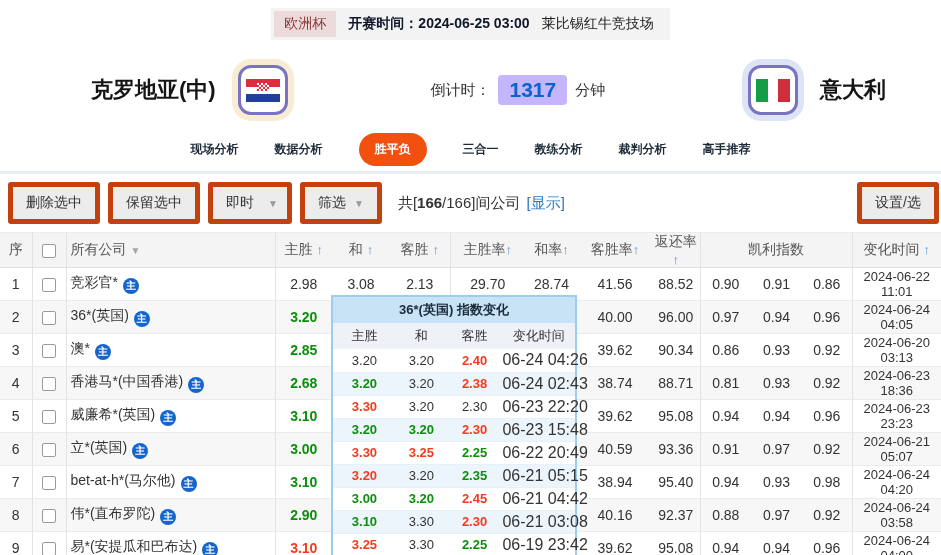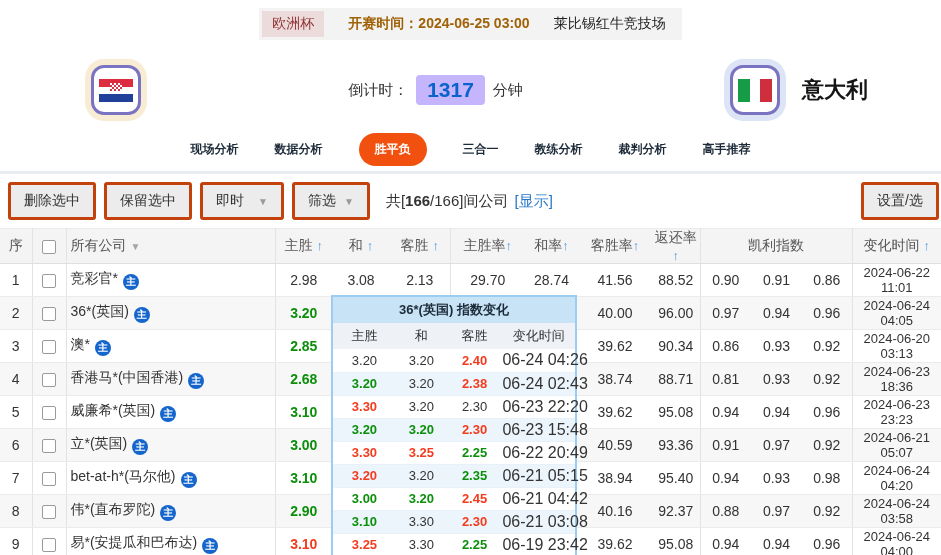--- a/index.html
+++ b/index.html
@@ -2,31 +2,31 @@
 <html><head>
 <meta charset="utf-8">
 <style>
   * { box-sizing: border-box; margin: 0; padding: 0; }
   html,body { width: 941px; height: 555px; overflow: hidden; background: #fff;
     font-family: "Liberation Sans", "DejaVu Sans", sans-serif; }
   .page { position: relative; width: 941px; height: 555px; overflow: hidden; }
 
   
   .top-strip { display: flex; justify-content: center; padding-top: 8px; }
-  .top-strip-inner { background: #f3f3f3; display: flex; align-items: center; gap: 24px;
+  .top-strip-inner { background: #f3f3f3; display: flex; align-items: center; gap: 12px;
     padding: 3px 16px 3px 3px; font-size: 14px; }
   .league-badge { background: #ecdbdb; color: #8f3333; padding: 4px 10px; font-size: 14px; }
-  .kickoff { font-weight: bold; color: #a16207; }
+  .kickoff { font-weight: bold; color: #0f172a; }
   .venue { color: #222; }
 
   
   .match-row { display: flex; align-items: center; margin-top: 14px; height: 72px; padding: 0 36px; }
   .side { display: flex; align-items: center; gap: 22px; }
   .side.home { margin-left: 55px; }
-  .side.away { margin-right: 37px; }
+  .side.away { margin-right: 19px; }
   .spacer { flex: 1; }
   .team-name { font-size: 22px; font-weight: bold; color: #151515; }
   .flagbox { width: 50px; height: 50px; border-radius: 13px; background: #fff;
     border: 3px solid #7a73c2; display: flex; align-items: center; justify-content: center; }
   .flagbox.home-glow { box-shadow: 0 0 0 6px #f8ecd4; }
   .flagbox.away-glow { box-shadow: 0 0 0 6px #dde4f6; }
   .flag { width: 34px; height: 23px; position: relative; }
   .flag-cro { background: linear-gradient(180deg,#dd2b3f 0 34%,#fff 34% 66%,#20409a 66% 100%); }
   .flag-cro .checker { position: absolute; left: 11px; top: 4px; width: 12px; height: 8px;
     background: repeating-conic-gradient(#d2374a 0 90deg,#fff 90deg 180deg); background-size: 4px 4px; }
@@ -36,21 +36,21 @@
     color: #0a62cc; font-weight: bold; font-size: 21px; }
 
   
   .tabs { display: flex; justify-content: center; align-items: center; gap: 36px;
     height: 46px; margin-top: 2px; border-bottom: 3px solid #e7edf2; }
   .tab { font-size: 12px; font-weight: bold; color: #1d2a38; cursor: pointer; }
   .tab.active { background: #f2500f; color: #fff; border-radius: 17px; padding: 8px 16px; }
 
   
   .toolbar { display: flex; align-items: center; gap: 8px; padding: 8px 8px; }
-  .tb-btn { background: #ececec; border: 3px solid #c2410c; border-radius: 3px;
+  .tb-btn { background: #ececec; border: 5px solid #c2410c; border-radius: 3px;
     padding: 7px 13px; font-size: 14px; color: #333; cursor: pointer; white-space: nowrap; }
   .tb-dd { display: inline-flex; align-items: center; justify-content: space-between; cursor: pointer; }
   .tb-dd .arr { color: #999; font-size: 10px; margin-left: 14px; }
   .dd-live { width: 84px; }
   .dd-filter .arr { margin-left: 8px; }
   .summary { font-size: 15px; color: #333; margin-left: 8px; white-space: nowrap; }
   .summary b { font-weight: bold; }
   .show-link { color: #2577c8; margin-left: 6px; cursor: pointer; }
   .settings-btn { margin-left: auto; margin-right: -6px; }
 
@@ -98,20 +98,21 @@
   <div class="top-strip">
     <div class="top-strip-inner">
       <span class="league-badge">欧洲杯</span>
       <span class="kickoff"><span>开赛时间：</span><span>2024-06-25 03:00</span></span>
       <span class="venue">莱比锡红牛竞技场</span>
     </div>
   </div>
 
   <div class="match-row">
     <div class="side home">
+      <span class="team-name">克罗地亚(中)</span>
       <span class="flagbox home-glow">
         <span class="flag flag-cro">
             <span class="checker"></span>
           </span>
       </span>
     </div>
     <div class="spacer"></div>
     <div class="countdown">
       <span>倒计时：</span>
       <span class="count-chip">1317</span>

